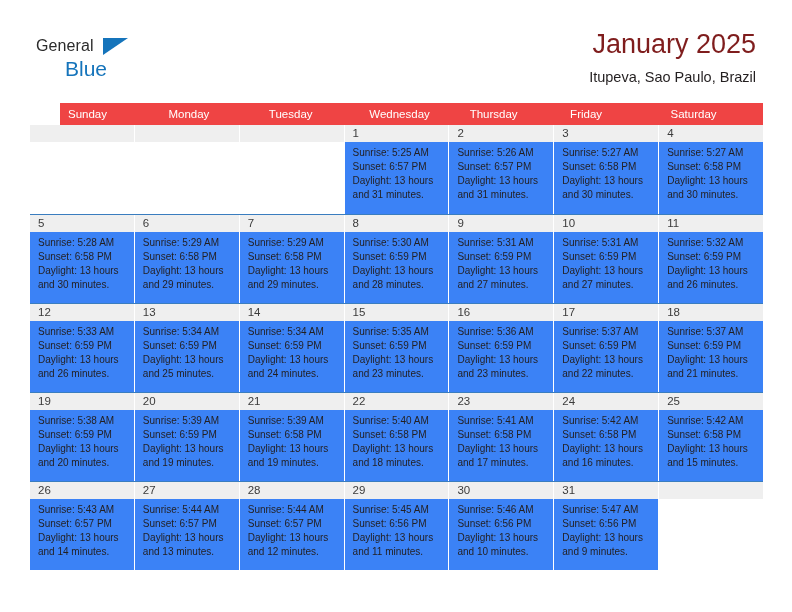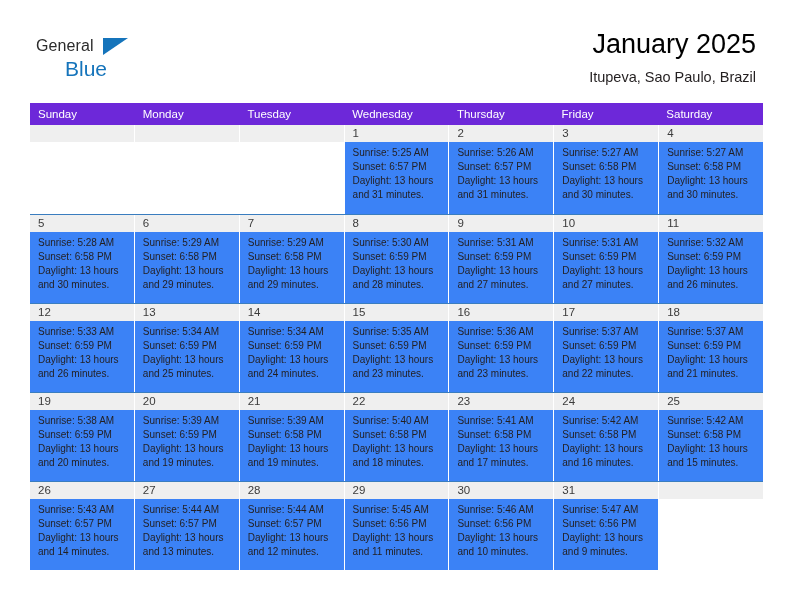--- a/index.html
+++ b/index.html
@@ -71,21 +71,21 @@
   .title-block {
     position: absolute;
     right: 36px;
     top: 28px;
     text-align: right;
   }
   .cal-title {
     font-size: 27px;
     line-height: 33px;
     font-weight: 400;
-    color: #000000;
+    color: #7f1d1d;
     white-space: nowrap;
   }
   .cal-subtitle {
     margin-top: 7px;
     font-size: 14.5px;
     line-height: 18px;
     font-weight: 400;
     color: #231f20;
     white-space: nowrap;
   }
@@ -93,22 +93,23 @@
   
   .calendar {
     position: absolute;
     left: 30px;
     top: 103px;
     width: 733px;
   }
 
   .weekday-row {
     display: flex;
-    background: #6d28d9;
+    background: #ef4444;
     height: 22px;
+    margin-left: 30px;
   }
   .weekday-cell {
     flex: 1 1 0;
     box-sizing: border-box;
     padding-left: 8px;
     font-size: 11.5px;
     line-height: 22px;
     color: #ffffff;
     font-weight: 400;
     white-space: nowrap;

